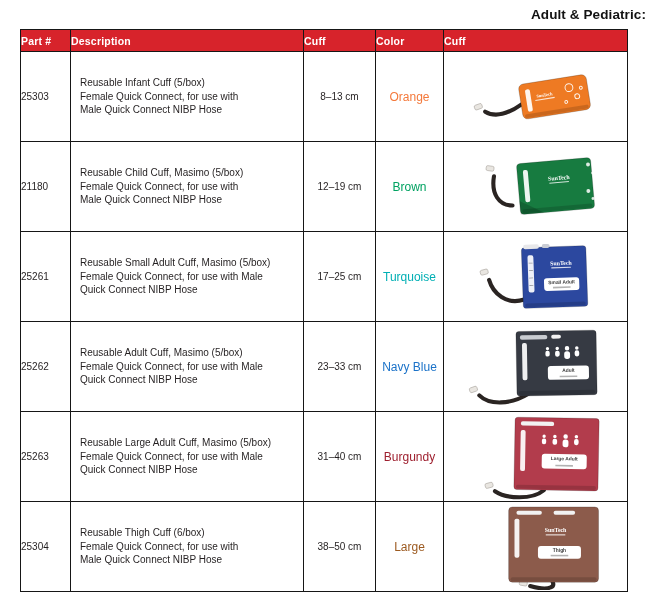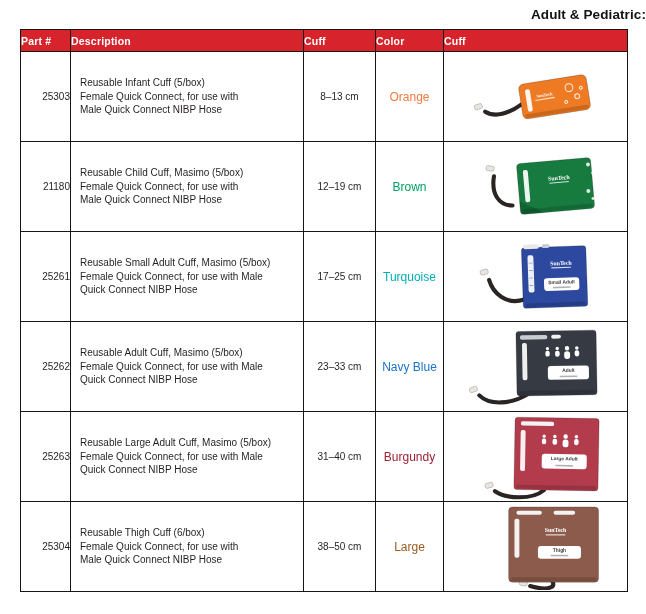--- a/index.html
+++ b/index.html
@@ -19,21 +19,21 @@
     border:1.5px solid var(--border);
   }
   th,td{border:1px solid var(--border);padding:0;}
   thead th{
     background:var(--header-bg);color:#fff;
     font-size:10.5px;font-weight:700;height:21px;
     text-align:left;letter-spacing:.2px;
   }
   thead th.col-description{text-align:left;}
   tbody td{height:89px;vertical-align:middle;font-size:10px;}
-  td.c-part{text-align:right;}
+  td.c-part{text-align:left;}
   td.c-desc{padding-left:9px;}
   .desc-line{line-height:13.5px;}
   td.c-range{text-align:center;}
   td.c-color{text-align:center;font-size:12px;}
   td.c-cuff{text-align:center;}
   .cuff-img{display:block;margin:0 auto;}
 </style>
 </head>
 <body>
 

